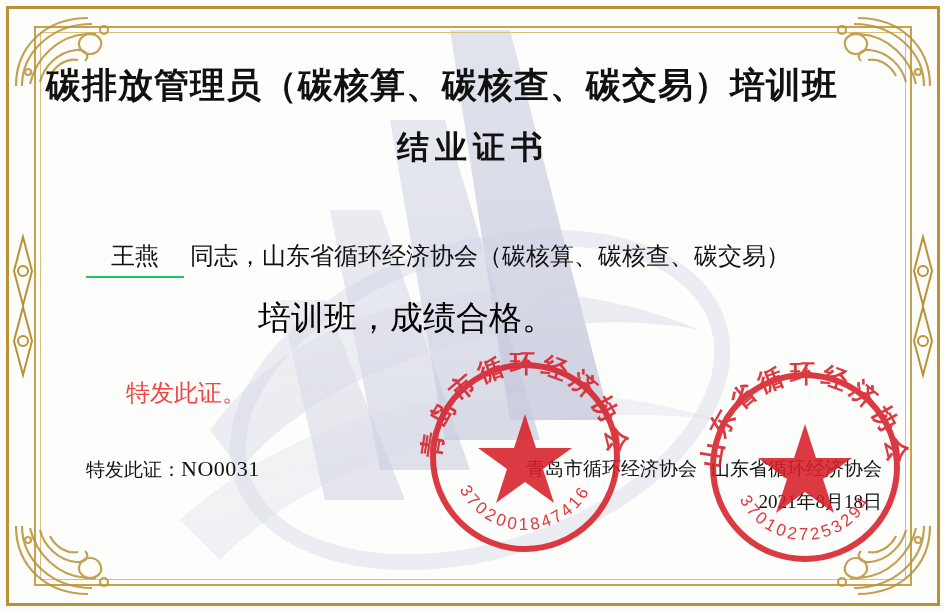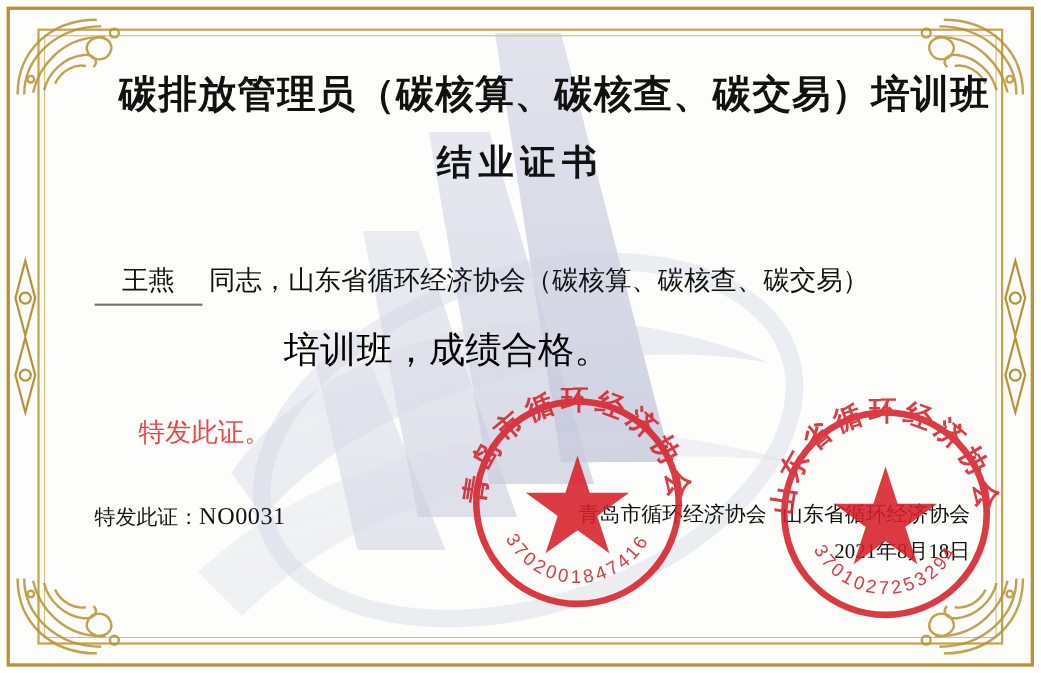--- a/index.html
+++ b/index.html
@@ -73,21 +73,21 @@
   .content {
     position: absolute;
     left: 46px; top: 38px;
     width: 854px; height: 536px;
   }
 
   .title-main {
     position: absolute;
     top: 24px;
     left: 0; right: 0;
-    text-align: right;
+    text-align: left;
     font-size: 35px;
     font-weight: bold;
     letter-spacing: 1px;
     color: #111;
     white-space: nowrap;
   }
   .title-sub {
     position: absolute;
     top: 88px;
     left: 0; right: 0;
@@ -107,21 +107,21 @@
   .body-line1 {
     font-size: 24px;
     color: #111;
     line-height: 1.5;
     white-space: nowrap;
   }
   .recipient {
     display: inline-block;
     min-width: 86px;
     text-align: center;
-    border-bottom: 2px solid #737373;
+    border-bottom: 2px solid #22c55e;
     padding: 0 6px 2px 6px;
     margin-right: 6px;
     font-size: 24px;
   }
   .body-line2 {
     font-size: 33px;
     color: #000000;
     margin-top: 18px;
     margin-left: 172px;
     white-space: nowrap;

